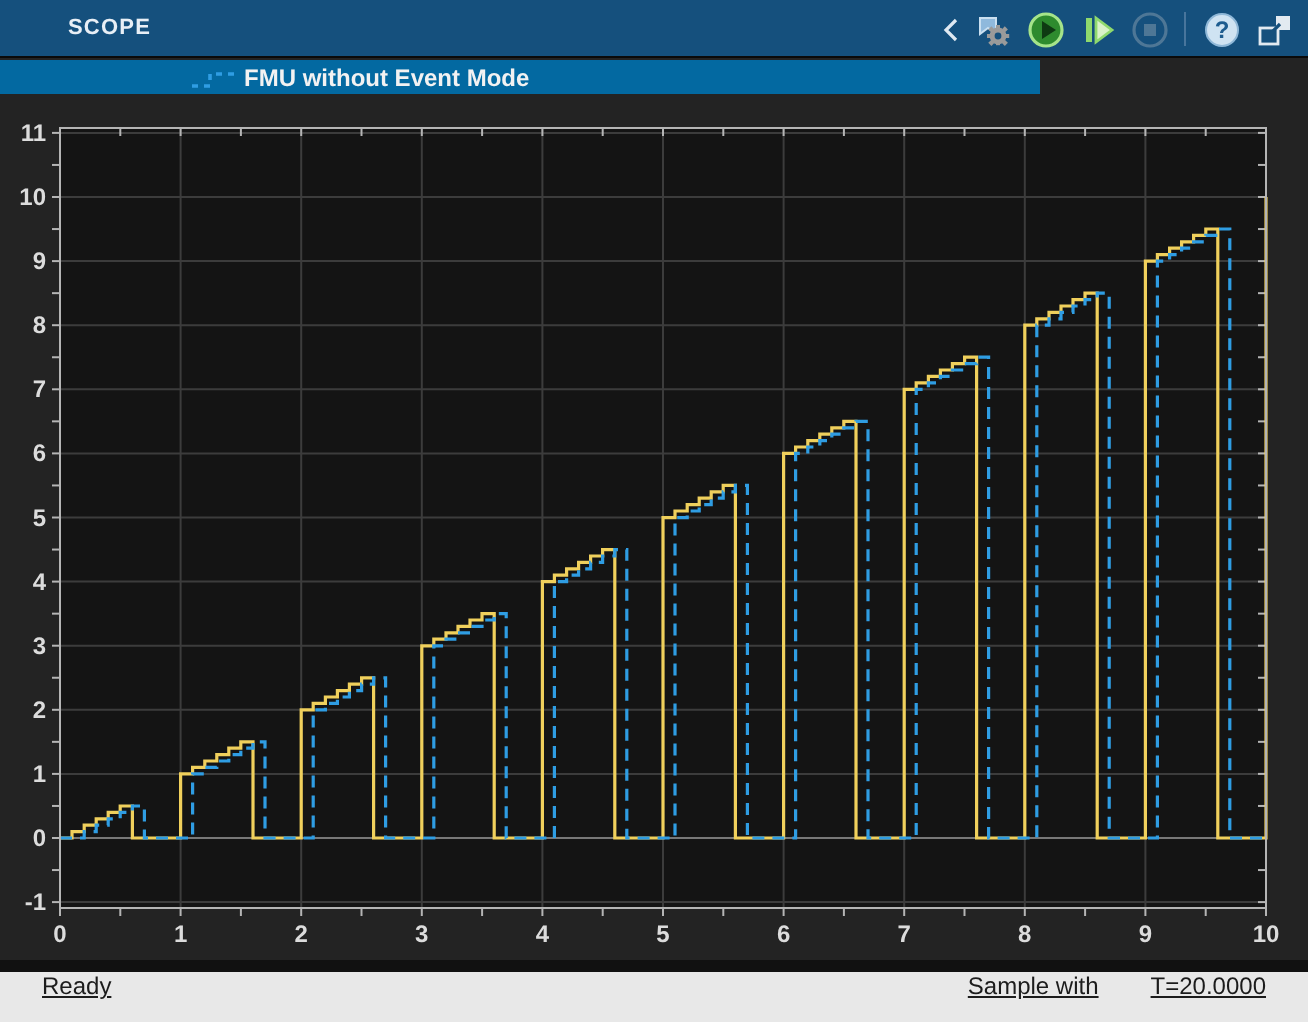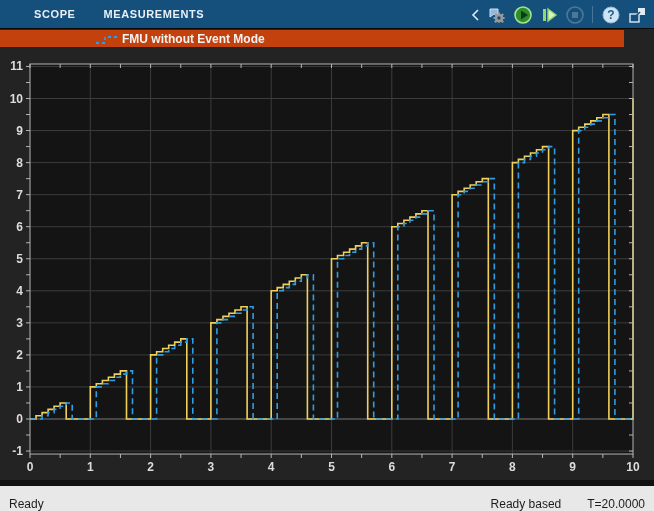--- a/index.html
+++ b/index.html
@@ -19,48 +19,47 @@
     color:#e8eff6;font-size:11px;font-weight:700;letter-spacing:.6px;
     padding:0 14px;height:100%;display:flex;align-items:center;cursor:default;text-align:right;
   }
   .tab.first{margin-left:20px;}
   .tools{position:absolute;right:6px;top:0;height:29px;display:flex;align-items:center;gap:3px;}
   .tool{width:23px;height:23px;display:flex;align-items:center;justify-content:center;border-radius:3px;}
   .tool.narrow{width:14px;}
   .tooldiv{width:1px;height:17px;background:#48759c;margin:0 3px;}
   
   .legendbar{
-    position:absolute;left:0;top:30px;width:624px;height:17px;
-    background:#c2410c;
+    position:absolute;left:0;top:30px;width:520px;height:17px;
+    background:#0369a1;
   }
   .lg{position:absolute;top:0;height:17px;display:flex;align-items:center;white-space:nowrap;}
   .lg span{color:#f2f2f2;font-size:12px;font-weight:700;margin-left:3px;}
   .lg svg{flex:0 0 auto;}
   
   .plotpanel{position:absolute;left:0;top:47px;width:654px;height:433px;background:#232323;}
   .plotpanel svg{display:block;}
   .ticktxt{fill:#dcdcdc;font-size:12px;font-weight:700;font-family:"Liberation Sans",sans-serif;}
   
   .gapstrip{position:absolute;left:0;top:480px;width:654px;height:6px;background:#111111;}
   .statusbar{
     position:absolute;left:0;top:486px;width:654px;height:25px;background:#e8e8e8;
-    display:flex;align-items:flex-end;justify-content:space-between;
-    font-size:12px;color:#1c1c1c;padding:0 9px;
+    display:flex;align-items:flex-start;justify-content:space-between;
+    font-size:12px;color:#1c1c1c;padding:0 21px;text-decoration:underline;
   }
   .statusright{display:flex;align-items:center;gap:26px;}
 </style>
 </head>
 <body>
 
 <div class="window">
 
   <div class="toolstrip">
     <div class="tabs">
       <div class="tab first">SCOPE</div>
-      <div class="tab">MEASUREMENTS</div>
     </div>
     <div class="tools">
       <div class="tool narrow">
         <svg width="10" height="14">
           <polyline points="8,2 3,7 8,12" fill="none" stroke="#dfe9f2" stroke-width="1.6"></polyline>
         </svg>
       </div>
       <div class="tool">
         <svg width="20" height="20">
           <polygon points="3,4 11,4 11,12 7,9 3,12" fill="#8fb9dc" stroke="#c9dff0" stroke-width="1"></polygon>
@@ -267,18 +266,18 @@
         <text x="23" y="55.5" text-anchor="end" class="ticktxt">10</text>
         <text x="23" y="23.450000000000045" text-anchor="end" class="ticktxt">11</text>
       </svg>
   </div>
 
   <div class="gapstrip"></div>
 
   <div class="statusbar">
     <span>Ready</span>
     <span class="statusright">
-      <span>Ready based</span>
+      <span>Sample with</span>
       <span>T=20.0000</span>
     </span>
   </div>
 
 </div>
 
 </body></html>

